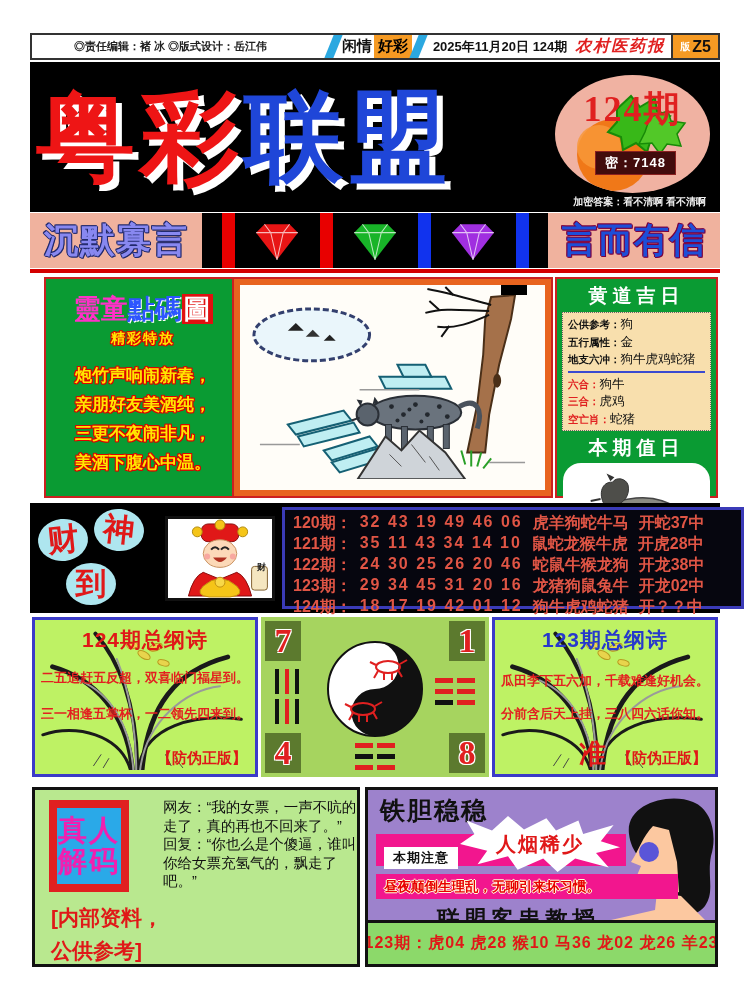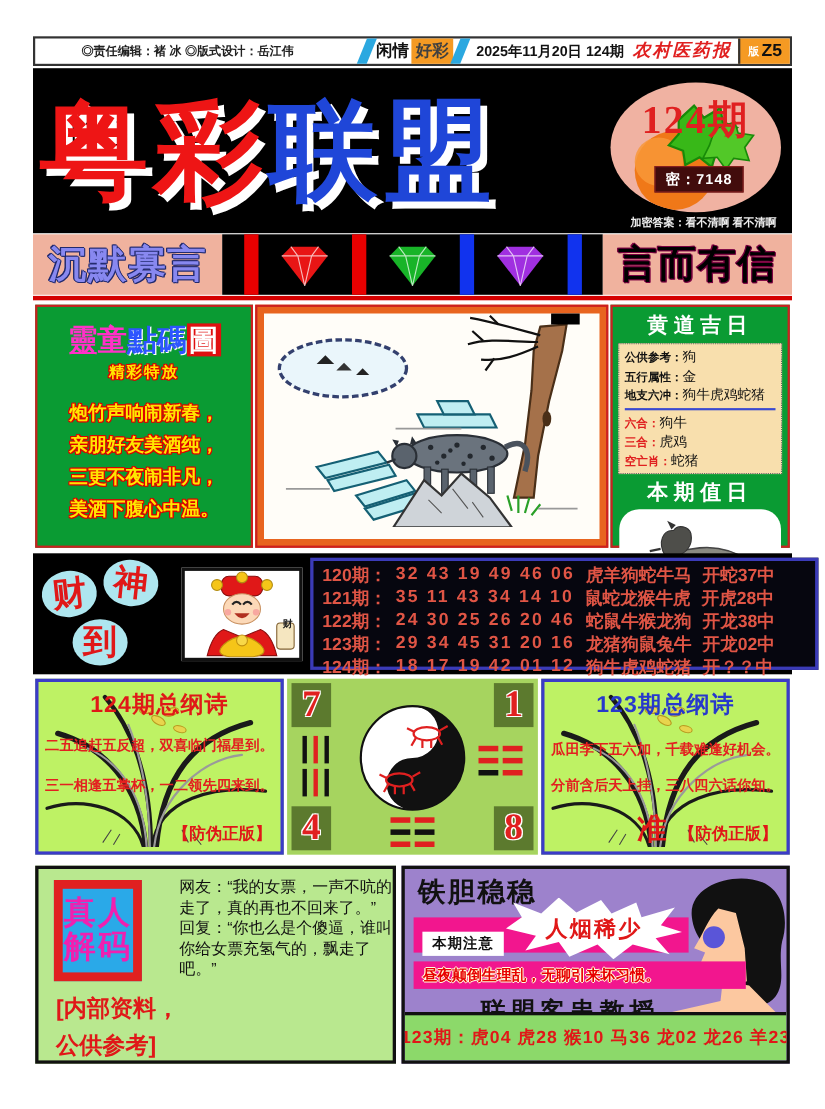--- a/index.html
+++ b/index.html
@@ -6,21 +6,21 @@
   body { background:#fff; font-family:"Liberation Sans", sans-serif; }
   .page { position:relative; width:750px; height:1008px; background:#fff; overflow:hidden; }
 
   
   .header-bar { position:absolute; left:30px; top:33px; width:690px; height:27px; background:#fff; border:2px solid #333; display:flex; align-items:center; }
   .editors { font-size:11px; font-weight:bold; color:#222; margin-left:42px; white-space:nowrap; }
   .header-right { margin-left:auto; display:flex; align-items:center; height:100%; }
   .slash { width:9px; height:100%; transform:skewX(-22deg); margin:0 2px; }
   .slash.blue { background:#2ba8e0; }
   .tab-left { font-size:15px; font-weight:bold; color:#111; padding:0 2px; white-space:nowrap; }
-  .tab-right { font-size:15px; font-weight:bold; color:#404040; background:#f59a23; padding:3px 4px; height:100%; display:flex; align-items:center; white-space:nowrap; }
+  .tab-right { font-size:15px; font-weight:bold; color:#000000; background:#f59a23; padding:3px 4px; height:100%; display:flex; align-items:center; white-space:nowrap; }
   .hdate { font-size:13px; font-weight:bold; color:#111; margin:0 8px; white-space:nowrap; }
   .paper { font-size:16px; font-weight:900; color:#e02020; letter-spacing:2px; margin-right:6px; font-family:"Liberation Serif", serif; font-style:italic; white-space:nowrap; }
   .edition { background:#f59a23; height:100%; display:flex; align-items:center; padding:0 7px; gap:2px; border-left:2px solid #333; }
   .edition .ed-pre { font-style:normal; color:#fff; font-size:10px; font-weight:bold; }
   .edition .ed-code { color:#111; font-size:16px; font-weight:900; }
 
   
   .masthead { position:absolute; left:30px; top:62px; width:690px; height:150px; background:#000; }
   .kicker { position:absolute; left:16px; top:6px; color:#e83030; font-size:23px; font-weight:900; letter-spacing:2px; }
   .mtitle { position:absolute; left:6px; top:18px; font-size:99px; font-weight:900; letter-spacing:5px; line-height:1.15; white-space:nowrap; }
@@ -29,29 +29,29 @@
   .oval { position:absolute; right:10px; top:13px; width:155px; height:118px; background:#f0b2a2; border-radius:50%; overflow:hidden; }
   .oval svg { position:absolute; inset:0; }
   .issue { position:absolute; left:0; right:0; top:10px; text-align:center; font-family:"Liberation Serif", serif; color:#e02020; font-size:36px; font-weight:bold; letter-spacing:2px; }
   .pass { position:absolute; left:40px; top:76px; background:#420c0c; border:1px solid #8a2020; color:#fff; font-size:13px; font-weight:bold; padding:2px 9px; letter-spacing:1px; white-space:nowrap; }
   .crypt { position:absolute; right:14px; bottom:3px; color:#eee; font-size:10px; font-weight:bold; white-space:nowrap; }
 
   
   .banner { position:absolute; left:30px; top:213px; width:690px; height:55px; display:flex; }
   .b-left, .b-right { width:172px; background:#f0b29e; display:flex; align-items:center; justify-content:center; font-size:35px; font-weight:900; letter-spacing:1px; white-space:nowrap; }
   .b-left { color:#8888f0; text-shadow:1px 0 #222a6e,-1px 0 #222a6e,0 1px #222a6e,0 -1px #222a6e,1px 1px #222a6e,-1px -1px #222a6e; }
-  .b-right { color:#000000; text-shadow:1px 0 #7a0040,-1px 0 #7a0040,0 1px #7a0040,0 -1px #7a0040,1px 1px #7a0040,-1px -1px #7a0040; }
+  .b-right { color:#1d4ed8; text-shadow:1px 0 #7a0040,-1px 0 #7a0040,0 1px #7a0040,0 -1px #7a0040,1px 1px #7a0040,-1px -1px #7a0040; }
   .b-mid { flex:1; background:#000; display:flex; align-items:center; justify-content:space-evenly; }
   .vstrip { width:13px; height:100%; }
   .vstrip.red { background:#e80000; }
   .vstrip.blue { background:#1133ee; }
   .redline { position:absolute; left:30px; top:269px; width:690px; height:4px; background:#d40000; }
 
   
-  .lingtong { position:absolute; left:32px; top:277px; width:198px; height:221px; background:#0a9b33; border:2px solid #cc2020; text-align:center; }
+  .lingtong { position:absolute; left:44px; top:277px; width:198px; height:221px; background:#0a9b33; border:2px solid #cc2020; text-align:center; }
   .lt-title { margin-top:12px; font-size:27px; font-weight:900; white-space:nowrap; }
   .lt-t1 { color:#ff30c8; }
   .lt-t2 { color:#2d55ff; text-shadow:1px 1px 0 #fff; }
   .lt-t3 { color:#fff; background:#e01010; padding:0 2px; }
   .outline-red { text-shadow:1px 0 #d00,-1px 0 #d00,0 1px #d00,0 -1px #d00,1px 1px #d00,-1px -1px #d00,1px -1px #d00,-1px 1px #d00; }
   .lt-sub { color:#ffe600; font-size:14px; font-weight:bold; margin-top:3px; letter-spacing:2px; }
   .lt-poem { margin-top:14px; font-size:17px; font-weight:bold; color:#ffe600; line-height:1.7; }
 
   .centerpic { position:absolute; left:232px; top:277px; width:321px; height:221px; background:#e8641f; border:2px solid #cc2020; padding:6px; }
   .centerpic .inner { width:100%; height:100%; background:#fffdf8; position:relative; }

